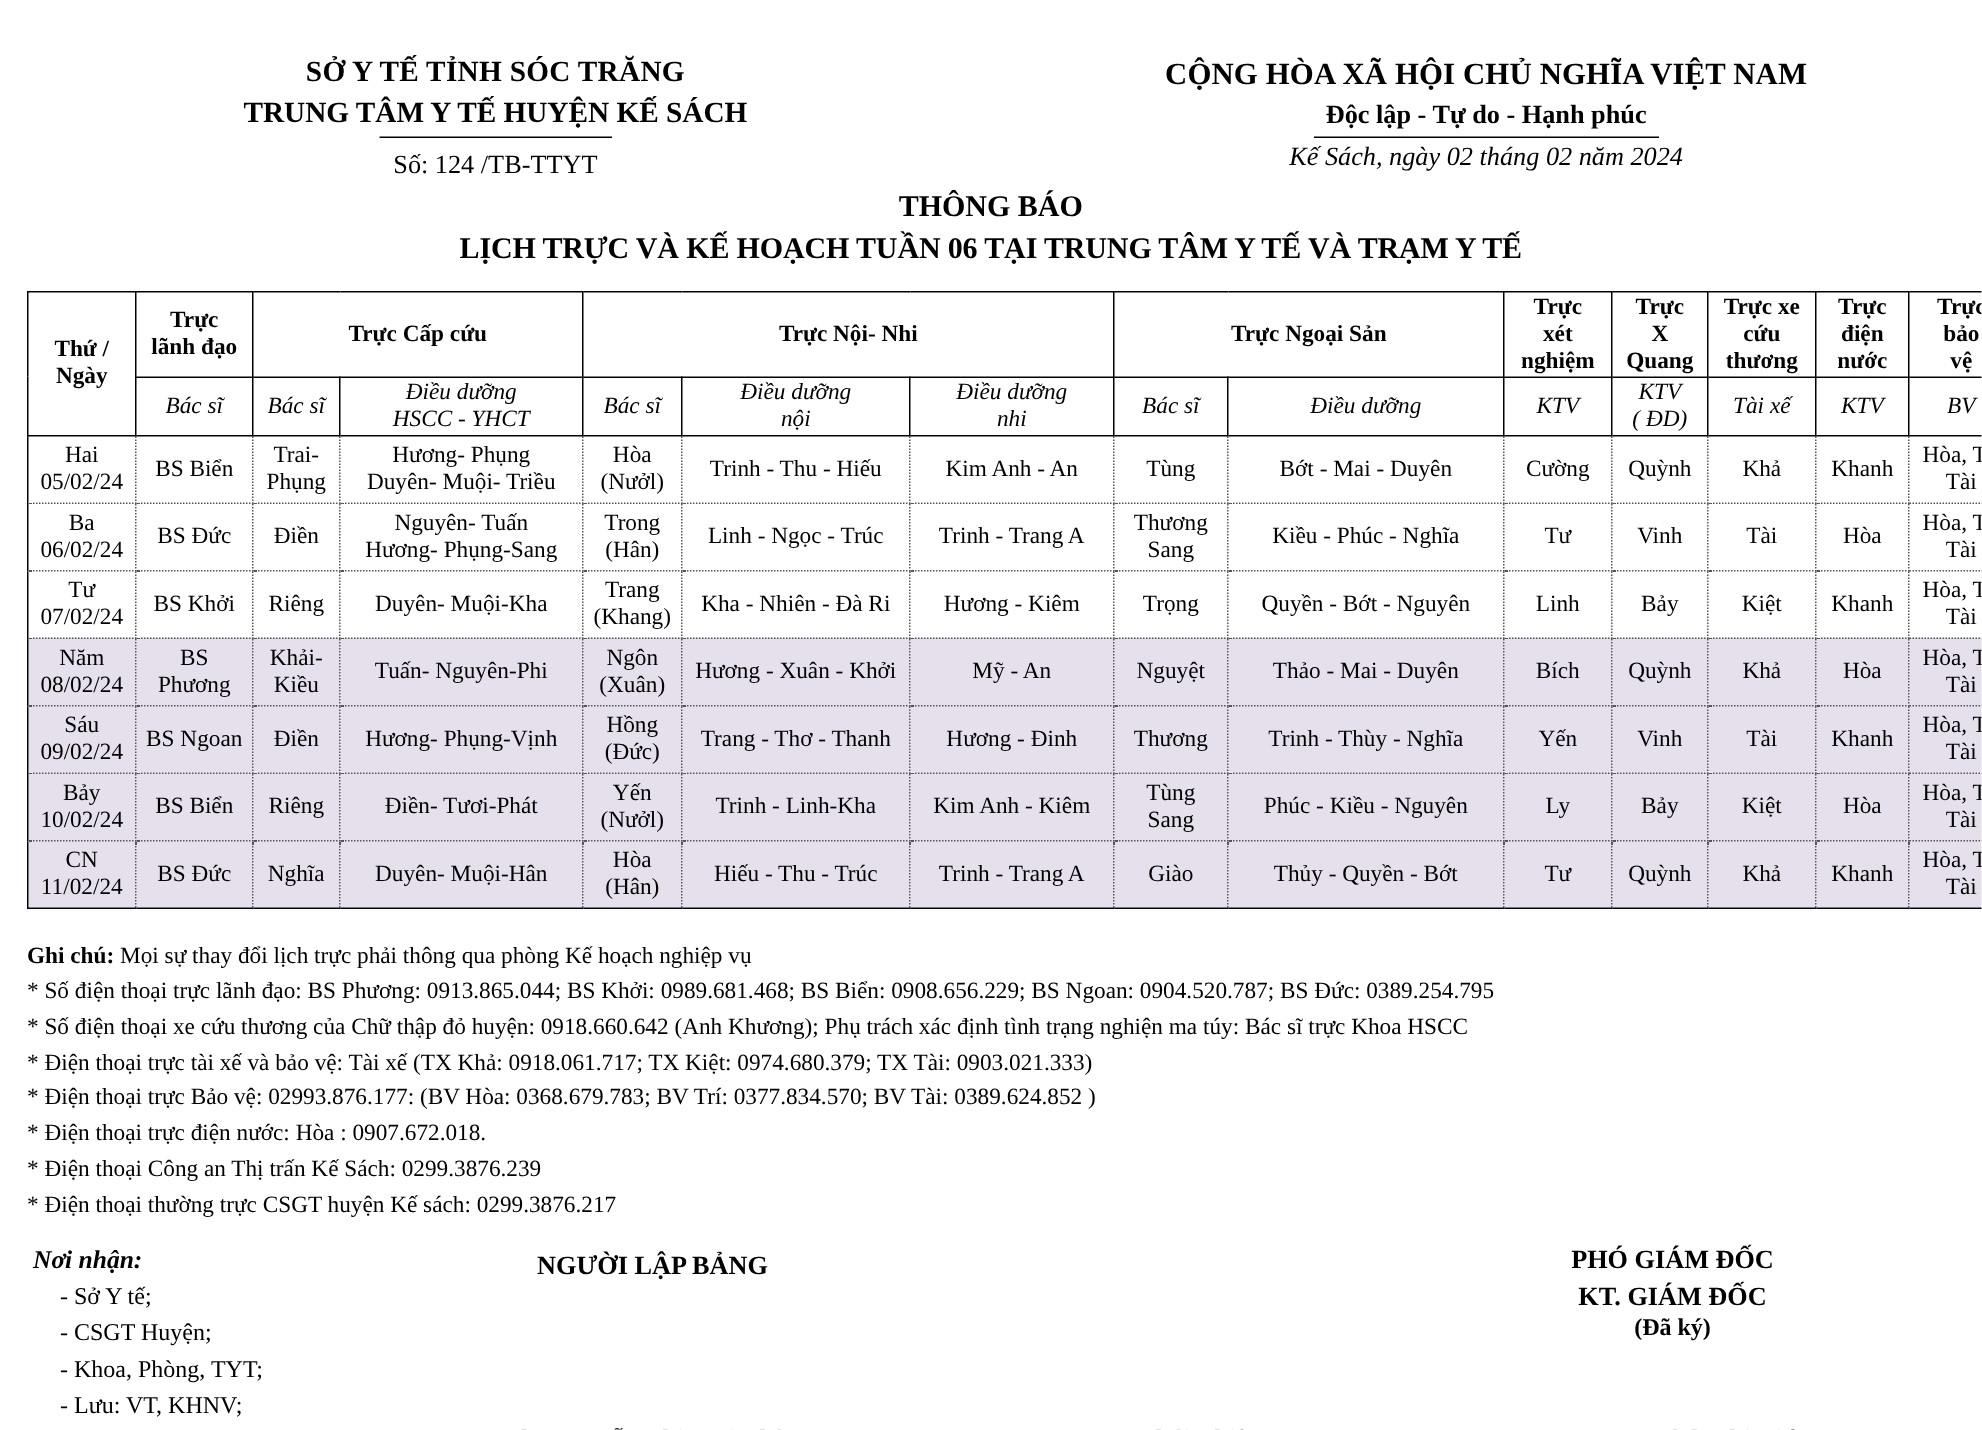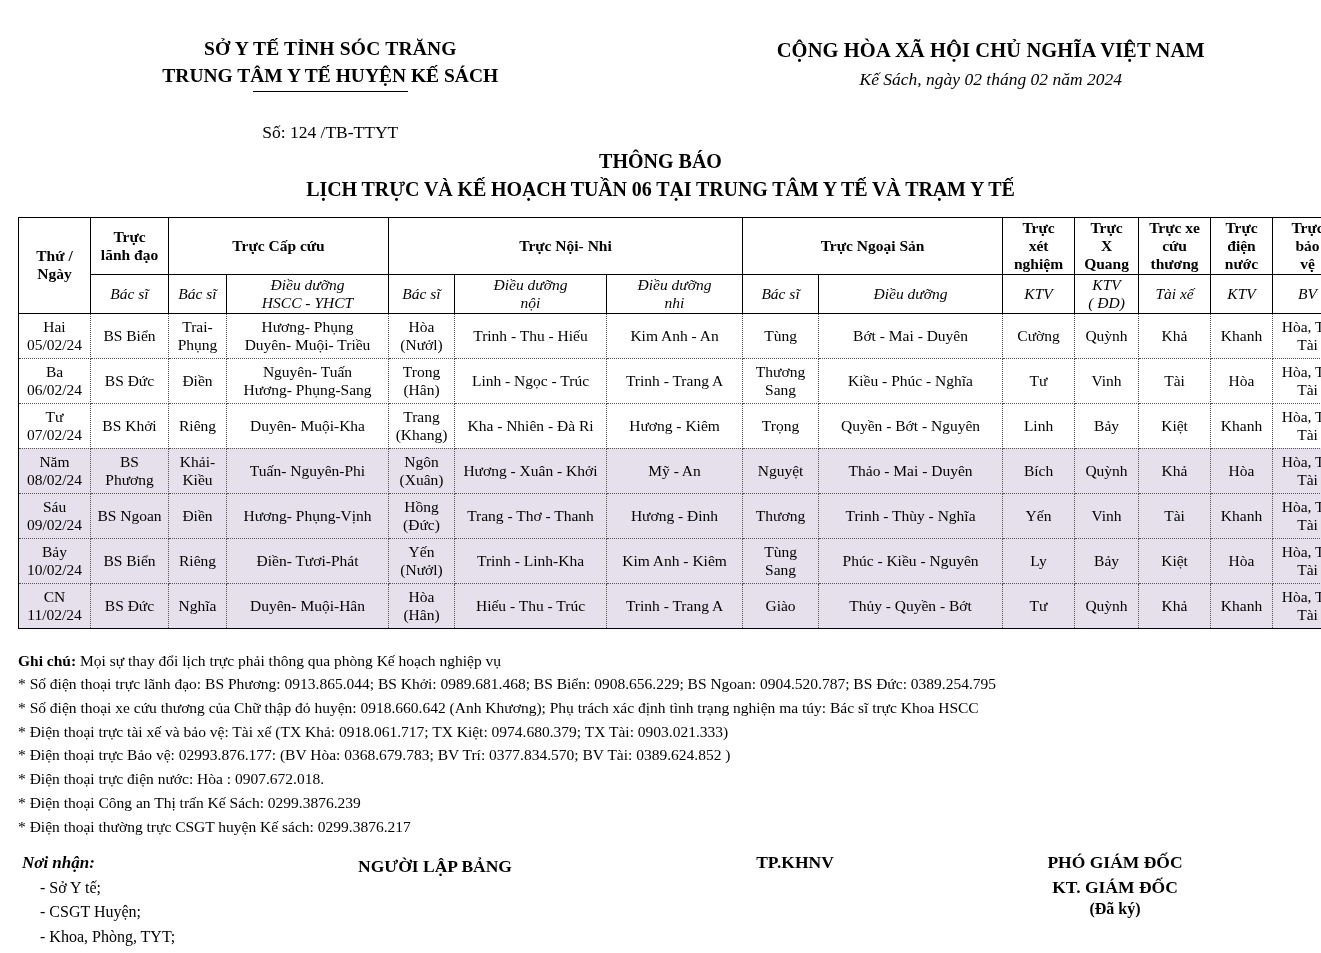--- a/index.html
+++ b/index.html
@@ -63,21 +63,21 @@
   .hdr-motto::after {
     content: "";
     position: absolute;
     left: -4px;
     right: -4px;
     bottom: -3px;
     border-bottom: 1.4px solid #000;
   }
   .hdr-sub {
     font-size: 17.5px;
-    margin-top: 32px;
+    margin-top: 9px;
   }
   .hdr-place {
     font-size: 17.5px;
     font-style: italic;
     margin-top: 5px;
   }
 
   .title-block {
     text-align: center;
     margin-top: 4px;
@@ -203,20 +203,21 @@
 <body>
 
 <div class="doc-header">
   <div class="hdr-left">
     <div class="hdr-org1">SỞ Y TẾ TỈNH SÓC TRĂNG</div>
     <div><span class="hdr-org2">TRUNG TÂM Y TẾ HUYỆN KẾ SÁCH</span></div>
     <div class="hdr-sub">Số:  124 /TB-TTYT</div>
   </div>
   <div class="hdr-right">
     <div class="hdr-nation">CỘNG HÒA XÃ HỘI CHỦ NGHĨA VIỆT NAM</div>
+    <div><span class="hdr-motto">Độc lập - Tự do - Hạnh phúc</span></div>
     <div class="hdr-place">Kế Sách, ngày  02 tháng  02  năm 2024</div>
   </div>
 </div>
 
 <div class="title-block">
   <div class="title-main">THÔNG BÁO</div>
   <div class="title-sub">LỊCH TRỰC VÀ KẾ HOẠCH TUẦN 06 TẠI TRUNG TÂM Y TẾ VÀ TRẠM Y TẾ</div>
 </div>
 
 <div class="table-wrap">
@@ -451,23 +452,20 @@
         <div class="recv-item">- Khoa, Phòng, TYT;</div>
         <div class="recv-item">- Lưu: VT, KHNV;</div>
       </div>
   </div>
 
   <div class="sig-col c1">
     <div class="sig-role">NGƯỜI LẬP BẢNG</div>
   </div>
   <div class="sig-name n1">Ths.Nguyễn Thị Mai Thùy</div>
 
-  <div class="sig-col c2">
-    <div class="sig-role">TP.KHNV</div>
-  </div>
   <div class="sig-name n2">BSCKI. Thái Thiên Ngoan</div>
 
   <div class="sig-col c3">
     <div class="sig-role">PHÓ GIÁM ĐỐC</div>
     <div class="sig-role">KT. GIÁM ĐỐC</div>
     <div class="sig-paren">(Đã ký)</div>
   </div>
   <div class="sig-name n3">BSCKI. Quách Thị Biển</div>
 </div>
 

